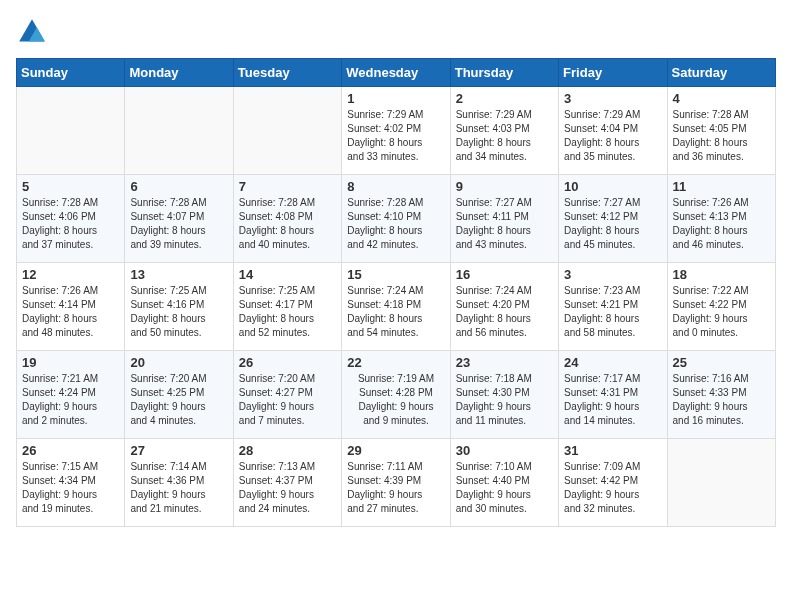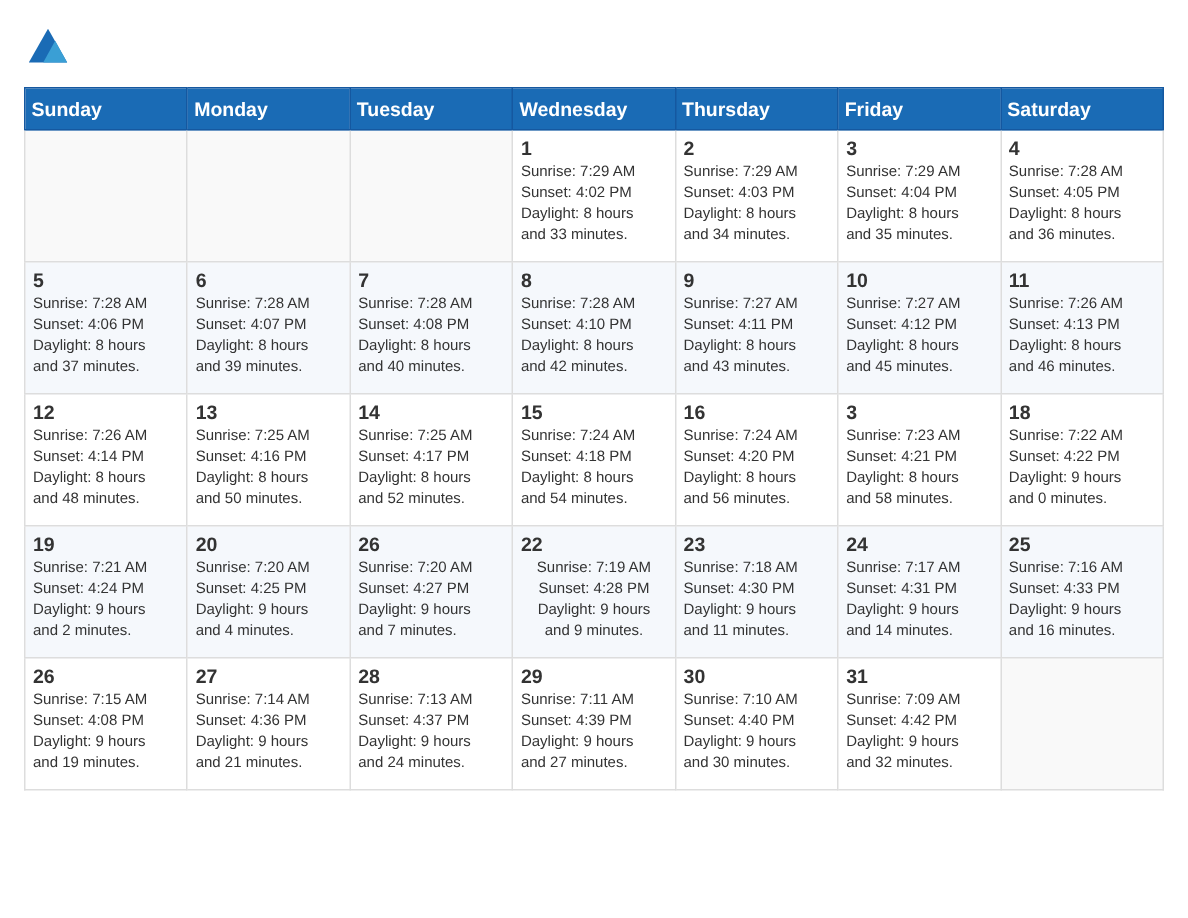--- a/index.html
+++ b/index.html
@@ -315,21 +315,21 @@
           <div class="day-info" style="white-space: pre-line;">Sunrise: 7:16 AM
 Sunset: 4:33 PM
 Daylight: 9 hours
 and 16 minutes.</div>
         </td>
       </tr>
       <tr>
         <td>
           <span class="day-num">26</span>
           <div class="day-info" style="white-space: pre-line;">Sunrise: 7:15 AM
-Sunset: 4:08 PM
+Sunset: 4:34 PM
 Daylight: 9 hours
 and 19 minutes.</div>
         </td>
         <td>
           <span class="day-num">27</span>
           <div class="day-info" style="white-space: pre-line;">Sunrise: 7:14 AM
 Sunset: 4:36 PM
 Daylight: 9 hours
 and 21 minutes.</div>
         </td>

